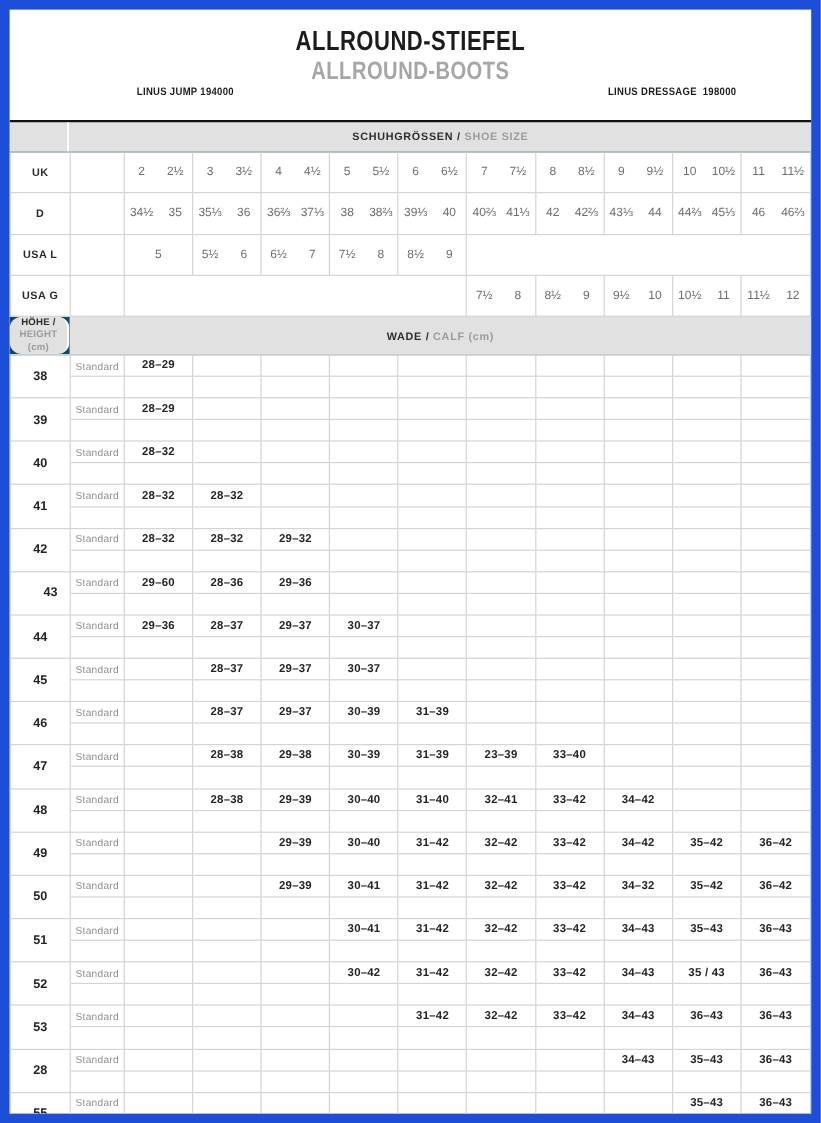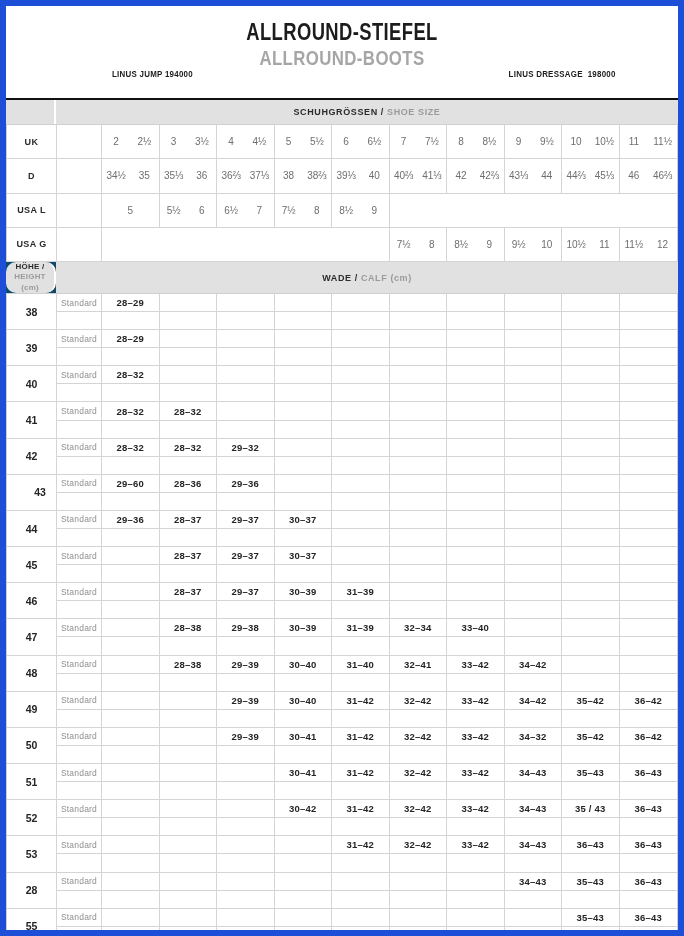--- a/index.html
+++ b/index.html
@@ -1,18 +1,18 @@
 <!DOCTYPE html>
 <html><head>
 <meta charset="utf-8">
 <style>
   html,body{margin:0;padding:0;background:#888;}
   .page{
     position:relative;width:684px;height:936px;box-sizing:border-box;
-    border:6px solid #1d4ed8;background:#fff;overflow:hidden;
+    border:8px solid #1d4ed8;background:#fff;overflow:hidden;
     font-family:"Liberation Sans","DejaVu Sans",sans-serif;
     -webkit-font-smoothing:antialiased;
   }
   
   .header{position:relative;height:79px;}
   .title-de{margin-top:13px;text-align:center;font-size:23px;font-weight:700;
     color:#1c1c1c;letter-spacing:.5px;transform:scaleX(.8);}
   .title-en{margin-top:0;text-align:center;font-size:21px;font-weight:700;
     color:#a6a6a6;letter-spacing:.5px;transform:scaleX(.8);}
   .prod{position:absolute;top:50px;font-size:9px;font-weight:700;color:#1c1c1c;
@@ -419,21 +419,21 @@
       <div class="cg "></div>
       <div class="cg "></div>
       <div class="cg lastcol"></div>
       <div class="cg hnum" style="grid-row: span 2;">47</div>
       <div class="cg std">Standard</div>
       <div class="cg val"></div>
       <div class="cg val">28–38</div>
       <div class="cg val">29–38</div>
       <div class="cg val">30–39</div>
       <div class="cg val">31–39</div>
-      <div class="cg val">32–34</div>
+      <div class="cg val">23–39</div>
       <div class="cg val">33–40</div>
       <div class="cg val"></div>
       <div class="cg val"></div>
       <div class="cg val lastcol"></div>
       <div class="cg "></div>
       <div class="cg "></div>
       <div class="cg "></div>
       <div class="cg "></div>
       <div class="cg "></div>
       <div class="cg "></div>

